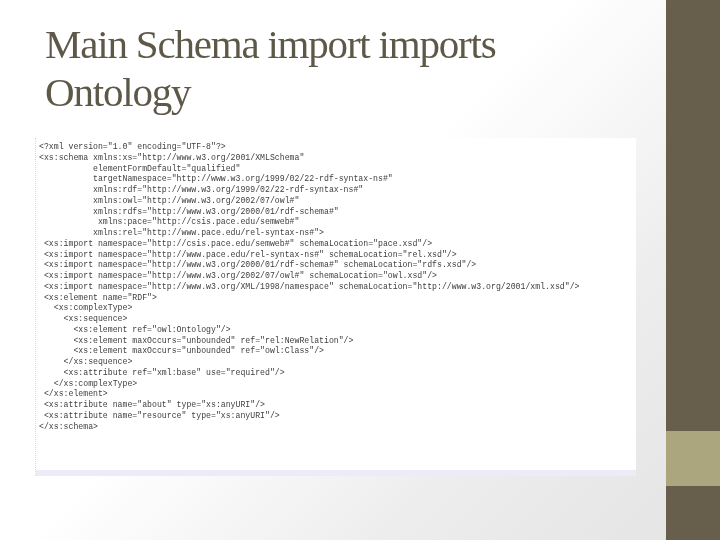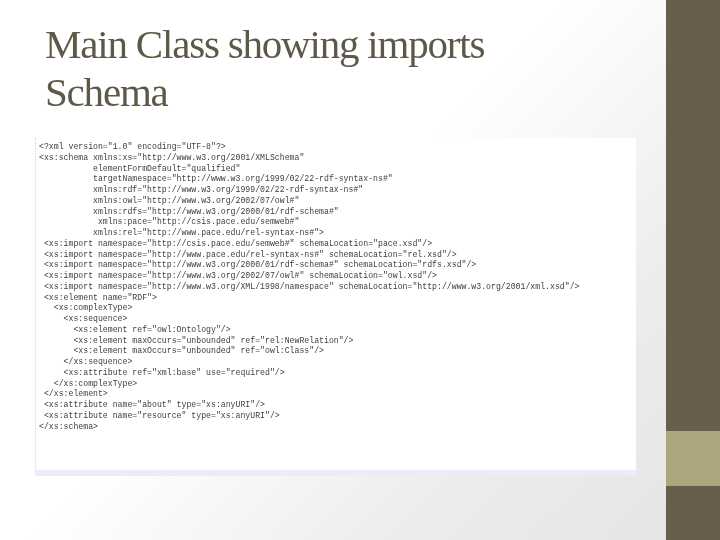--- a/index.html
+++ b/index.html
@@ -39,22 +39,22 @@
       font-size: 8.2px; line-height: 10.75px; color: #404040;
       white-space: pre;
     }
     .code-line { display: block; height: 10.75px; }
   </style>
 </head>
 <body>
 
 <div class="slide">
   <h1 class="title">
-    <span>Main Class showing imports</span><br>
-    <span>Schema</span>
+    <span>Main Schema import imports</span><br>
+    <span>Ontology</span>
   </h1>
 
   <div class="side-bar"></div>
   <div class="side-accent"></div>
 
   <div class="code-frame">
     <pre class="code"><span class="code-line">&lt;?xml version="1.0" encoding="UTF-8"?&gt;</span><span class="code-line">&lt;xs:schema xmlns:xs="http://www.w3.org/2001/XMLSchema"</span><span class="code-line">           elementFormDefault="qualified"</span><span class="code-line">           targetNamespace="http://www.w3.org/1999/02/22-rdf-syntax-ns#"</span><span class="code-line">           xmlns:rdf="http://www.w3.org/1999/02/22-rdf-syntax-ns#"</span><span class="code-line">           xmlns:owl="http://www.w3.org/2002/07/owl#"</span><span class="code-line">           xmlns:rdfs="http://www.w3.org/2000/01/rdf-schema#"</span><span class="code-line">            xmlns:pace="http://csis.pace.edu/semweb#"</span><span class="code-line">           xmlns:rel="http://www.pace.edu/rel-syntax-ns#"&gt;</span><span class="code-line"> &lt;xs:import namespace="http://csis.pace.edu/semweb#" schemaLocation="pace.xsd"/&gt;</span><span class="code-line"> &lt;xs:import namespace="http://www.pace.edu/rel-syntax-ns#" schemaLocation="rel.xsd"/&gt;</span><span class="code-line"> &lt;xs:import namespace="http://www.w3.org/2000/01/rdf-schema#" schemaLocation="rdfs.xsd"/&gt;</span><span class="code-line"> &lt;xs:import namespace="http://www.w3.org/2002/07/owl#" schemaLocation="owl.xsd"/&gt;</span><span class="code-line"> &lt;xs:import namespace="http://www.w3.org/XML/1998/namespace" schemaLocation="http://www.w3.org/2001/xml.xsd"/&gt;</span><span class="code-line"> &lt;xs:element name="RDF"&gt;</span><span class="code-line">   &lt;xs:complexType&gt;</span><span class="code-line">     &lt;xs:sequence&gt;</span><span class="code-line">       &lt;xs:element ref="owl:Ontology"/&gt;</span><span class="code-line">       &lt;xs:element maxOccurs="unbounded" ref="rel:NewRelation"/&gt;</span><span class="code-line">       &lt;xs:element maxOccurs="unbounded" ref="owl:Class"/&gt;</span><span class="code-line">     &lt;/xs:sequence&gt;</span><span class="code-line">     &lt;xs:attribute ref="xml:base" use="required"/&gt;</span><span class="code-line">   &lt;/xs:complexType&gt;</span><span class="code-line"> &lt;/xs:element&gt;</span><span class="code-line"> &lt;xs:attribute name="about" type="xs:anyURI"/&gt;</span><span class="code-line"> &lt;xs:attribute name="resource" type="xs:anyURI"/&gt;</span><span class="code-line">&lt;/xs:schema&gt;</span></pre>
   </div>
 </div>
 

